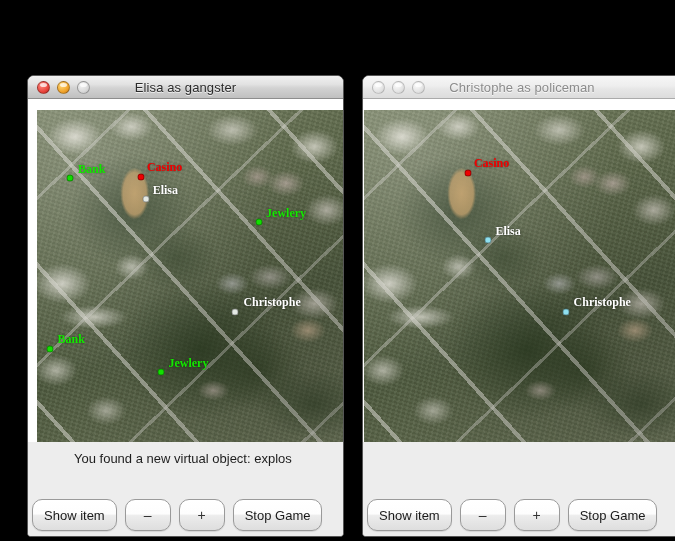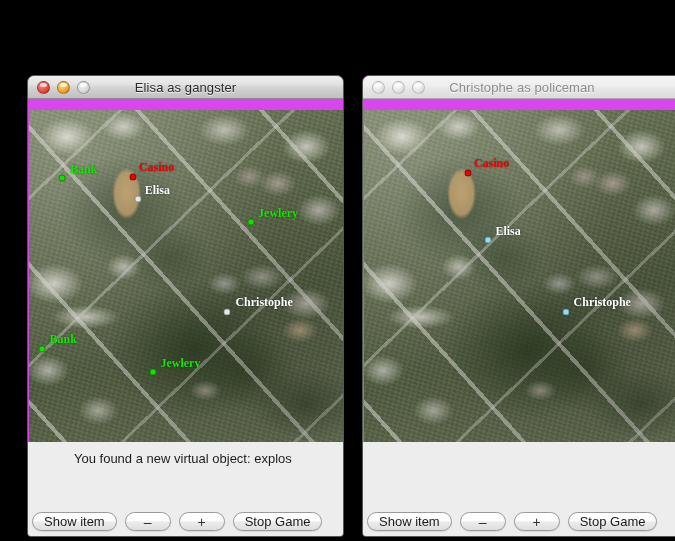--- a/index.html
+++ b/index.html
@@ -13,21 +13,21 @@
   }
   #root {
     position: relative;
     width: 675px; height: 541px;
     background: #000;
   }
 
   
   .window {
     position: absolute;
-    background: #d946ef;
+    background: #ffffff;
     border: 1px solid #565656;
     border-radius: 7px 7px 4px 4px;
     overflow: hidden;
     box-shadow: 0 2px 6px rgba(0,0,0,.55);
   }
   .titlebar {
     height: 23px;
     display: flex;
     align-items: center;
     position: relative;
@@ -183,21 +183,21 @@
   .btnrow {
     position: absolute;
     left: 4px;
     bottom: 5px;
     display: flex;
     align-items: center;
     gap: 8px;
     white-space: nowrap;
   }
   .btn {
-    height: 19px;
+    height: 32px;
     padding: 0 12px;
     border: 1px solid #9a9a9a;
     border-radius: 10px;
     background: linear-gradient(to bottom, #ffffff 0%, #fdfdfd 46%, #ececec 52%, #dedede 100%);
     font-size: 13px;
     color: #1a1a1a;
     display: inline-flex;
     align-items: center;
     justify-content: center;
     box-shadow: inset 0 1px 0 rgba(255,255,255,.9), 0 1px 1px rgba(0,0,0,.10);
@@ -217,21 +217,21 @@
 <div id="root">
     <div class="window" style="left: 27px; top: 75px; width: 317px; height: 462px;">
       <div class="titlebar">
         <div class="traffic">
           <div class="light close"></div>
           <div class="light min"></div>
           <div class="light zoom"></div>
         </div>
         <div class="title-text">Elisa as gangster</div>
       </div>
-      <div class="mapwrap" style="left: 1px; top: 34px; width: 315px; height: 334px;">
+      <div class="mapwrap" style="left: 9px; top: 34px; width: 315px; height: 334px;">
         <div class="map"></div>
         <div class="marker green" style="left: 10.5%; top: 20.5%;"></div>
         <div class="mlabel green" style="left: calc(10.5% + 8px); top: calc(20.5% - 9px);">Bank</div>
         <div class="marker red" style="left: 33%; top: 20%;"></div>
         <div class="mlabel red" style="left: calc(33% + 6px); top: calc(20% - 10px);">Casino</div>
         <div class="marker white" style="left: 34.5%; top: 26.5%;"></div>
         <div class="mlabel white" style="left: calc(34.5% + 7px); top: calc(26.5% - 9px);">Elisa</div>
         <div class="marker green" style="left: 70.5%; top: 33.5%;"></div>
         <div class="mlabel green" style="left: calc(70.5% + 7px); top: calc(33.5% - 9px);">Jewlery</div>
         <div class="marker white" style="left: 63%; top: 60.5%;"></div>

